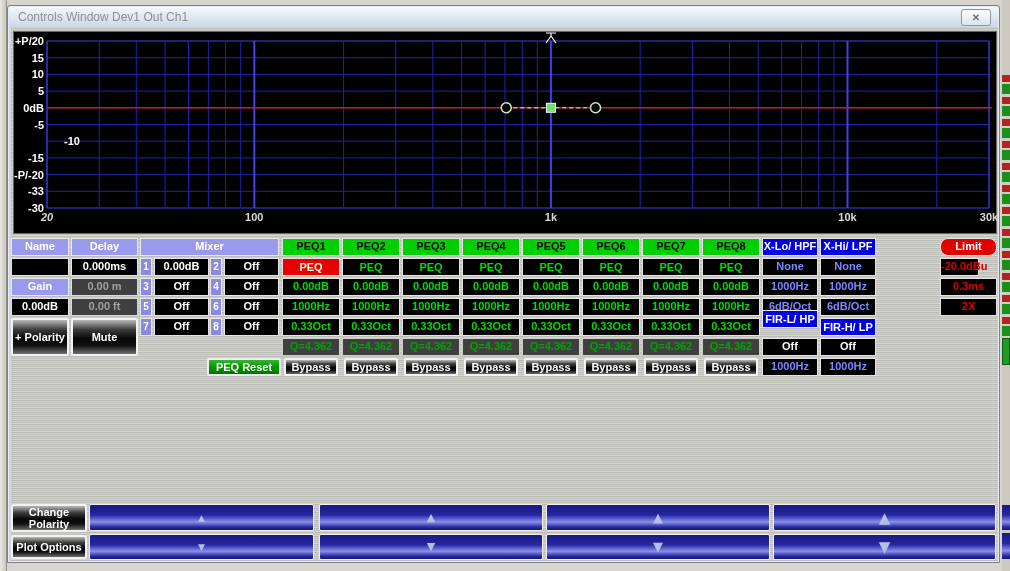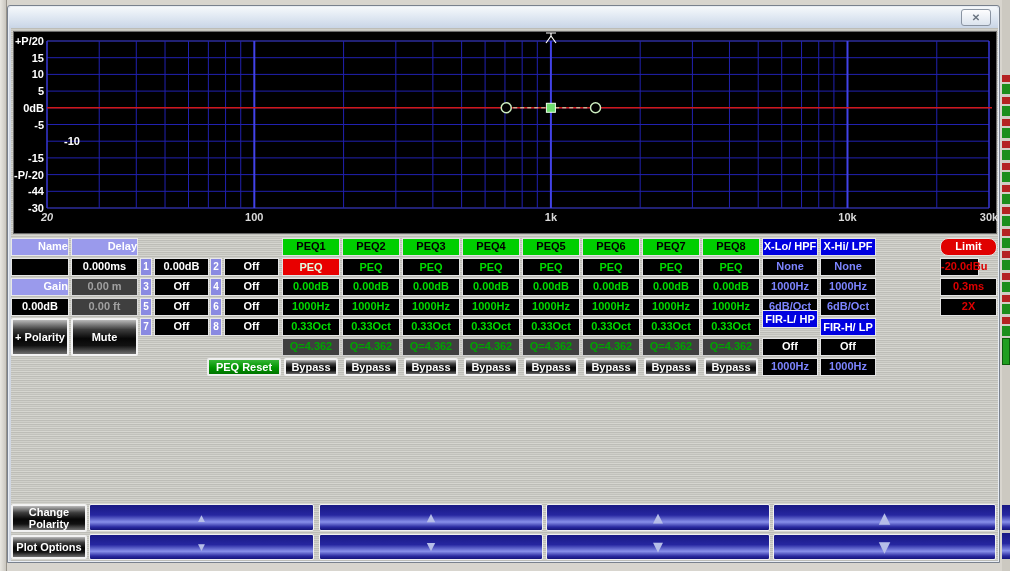--- a/index.html
+++ b/index.html
@@ -35,21 +35,21 @@
   .plot svg { position:absolute; left:0; top:0; }
   .y-label { position:absolute; left:0; width:30px; height:12px; text-align:right;
              font:bold 11px "Liberation Sans",sans-serif; color:#fff; }
   .x-label { position:absolute; top:179px; height:12px; transform:translateX(-50%);
              font:bold 11px "Liberation Sans",sans-serif; color:#dadada; }
   .caret { position:absolute; top:189px; }
 
   
   .cell { position:absolute; height:18px; border:1px solid #e4e4e4; background:#000;
           color:#fff; font:bold 11px "Liberation Sans",sans-serif; line-height:15px; text-align:center; }
-  .lav   { background:#9a9aec; color:#fff; border-color:#e8e8e8;text-align:right; }
+  .lav   { background:#9a9aec; color:#fff; border-color:#e8e8e8; }
   .greenh{ background:#00cf00; color:#000; }
   .greentext { color:#00dd00; }
   .disabled  { background:#3f3f3f; color:#a0a0a0; border-color:#d9d9d9; }
   .qcell     { background:#3f3f3f; color:#00a300; border-color:#cfcfcf; }
   .blueh     { background:#0000e0; color:#fff; }
   .bluetext  { color:#7d85ff; }
   .redh      { background:#e00000; color:#fff;border-radius:8px; }
   .redtext   { color:#dd0000; }
   button.cell { cursor:pointer; }
   .btn-dark { background:linear-gradient(180deg,#b9b9b9,#3d3d3d 28%,#060606 55%,#111 75%,#6f6f6f); 
@@ -80,20 +80,21 @@
 </style>
 </head>
 <body>
 
 <div class="screen">
 
   <div class="bg-left"></div>
 
   <div class="win">
     <div class="titlebar">
+      <span class="title">Controls Window Dev1 Out Ch1</span>
       <button class="close"><span>✕</span></button>
     </div>
 
     <div class="body">
 
       <div class="plot">
         <svg id="grid-svg" width="984" height="203">
             <line x1="33" y1="9" x2="975" y2="9" stroke="#4242e8" stroke-width="1"></line>
             <line x1="33" y1="25.7" x2="975" y2="25.7" stroke="#2121b0" stroke-width="1"></line>
             <line x1="33" y1="42.4" x2="975" y2="42.4" stroke="#2121b0" stroke-width="1"></line>
@@ -145,21 +146,21 @@
         <div>
             <div class="y-label" style="top: 3px;">+P/20</div>
             <div class="y-label" style="top: 19.7px;">15</div>
             <div class="y-label" style="top: 36.4px; text-align: right;">10</div>
             <div class="y-label" style="top: 53.1px;">5</div>
             <div class="y-label" style="top: 69.8px;">0dB</div>
             <div class="y-label" style="top: 86.5px;">-5</div>
             <div class="y-label" style="top: 103.2px; margin-left: 36px;">-10</div>
             <div class="y-label" style="top: 119.9px;">-15</div>
             <div class="y-label" style="top: 136.6px;">-P/-20</div>
-            <div class="y-label" style="top: 153.3px;">-44</div>
+            <div class="y-label" style="top: 153.3px;">-33</div>
             <div class="y-label" style="top: 170px;">-30</div>
           </div>
         <div>
             <div class="x-label" style="left: 33px; font-style: italic;">20</div>
             <div class="x-label" style="left: 240.308px;">100</div>
             <div class="x-label" style="left: 536.899px;">1k</div>
             <div class="x-label" style="left: 833.49px;">10k</div>
             <div class="x-label" style="left: 975px;">30k</div>
           </div>
         <svg class="caret" id="freq-cursor" width="14" height="12" viewBox="0 0 14 12" style="left: 529.899px;">
@@ -172,20 +173,21 @@
       <div class="cell lav" style="left:0px;top:250px;width:58px">Gain</div>
       <div class="cell" style="left:0px;top:270px;width:58px">0.00dB</div>
       <button class="cell btn-dark" style="left:0px;top:290px;width:58px;height:38px;line-height:32px">+ Polarity</button>
 
       <div class="cell lav" style="left:60px;top:210px;width:67px">Delay</div>
       <div class="cell" style="left:60px;top:230px;width:67px">0.000ms</div>
       <div class="cell disabled" style="left:60px;top:250px;width:67px">0.00 m</div>
       <div class="cell disabled" style="left:60px;top:270px;width:67px">0.00 ft</div>
       <button class="cell btn-dark" style="left:60px;top:290px;width:67px;height:38px;line-height:32px">Mute</button>
 
+      <div class="cell lav" style="left:129px;top:210px;width:139px">Mixer</div>
       <div class="mixer-area">
         <div>
 
         <div class="mix-pair" style="left: 0px; top: 0px;">
             <div class="mix-num">1</div>
             <div class="cell mix-val">0.00dB</div>
           </div>
             <div class="mix-pair" style="left: 70px; top: 0px;">
             <div class="mix-num">2</div>
             <div class="cell mix-val">Off</div>

